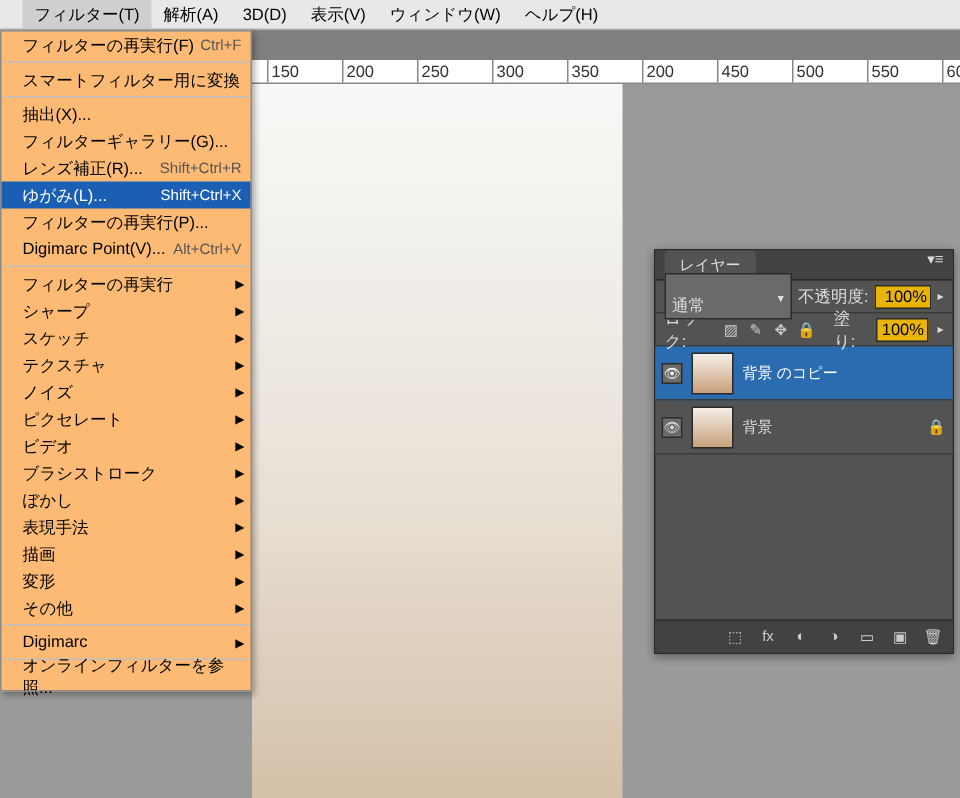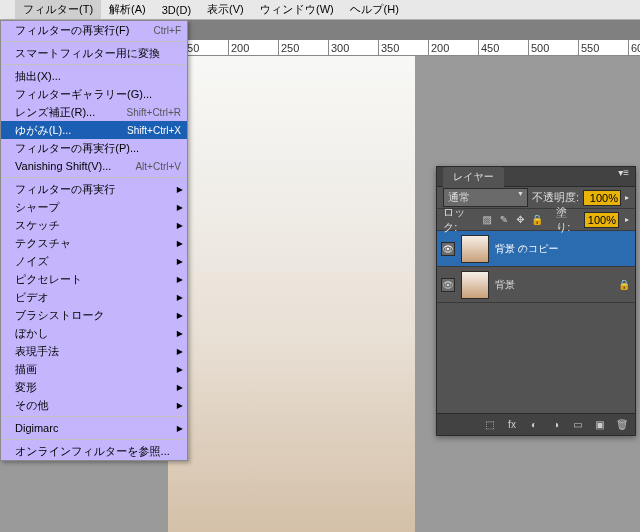--- a/index.html
+++ b/index.html
@@ -2,36 +2,36 @@
 <html><head>
 <meta charset="utf-8">
 <style>
 *{margin:0;padding:0;box-sizing:border-box;font-family:"Meiryo","MS Gothic",sans-serif;font-size:11px}
 body{width:640px;height:532px;background:#9a9a9a;position:relative;overflow:hidden}
 .menubar{height:20px;background:#e8e8e8;display:flex;align-items:center;padding:0 15px;border-bottom:1px solid #b0b0b0}
 .menubar .mb{padding:2px 8px;cursor:default}
 .menubar .mb.active{background:#cfcfcf}
 .ruler{position:absolute;top:40px;left:0;right:0;height:16px;background:#fff;border-bottom:1px solid #888;font-size:9px;color:#333;white-space:nowrap;overflow:hidden;padding-left:178px}
 .ruler span{display:inline-block;width:50px;text-align:left;border-left:1px solid #888;padding-left:2px;height:16px;line-height:16px}
-.dropdown{position:absolute;top:20px;left:0;width:188px;background:#c4b5fd;border:1px solid #8a8a8a;box-shadow:2px 2px 4px rgba(0,0,0,.3);z-index:20}
+.dropdown{position:absolute;top:20px;left:0;width:168px;background:#fdba74;border:1px solid #8a8a8a;box-shadow:2px 2px 4px rgba(0,0,0,.3);z-index:20}
 .dropdown .row{display:flex;align-items:center;height:18px;padding:0 6px 0 14px;cursor:default;position:relative}
 .dropdown .row.sel{background:#1a5fb4;color:#fff}
 .dropdown .row .lbl{flex:1}
 .dropdown .row .sc{color:#555;font-size:10px}
 .dropdown .row.sel .sc{color:#fff}
 .dropdown .row .arr{position:absolute;right:4px;font-size:8px}
 .dropdown hr{border:none;border-top:1px solid #c0c0c0;margin:2px 1px}
 .canvas{position:absolute;top:56px;left:168px;width:247px;height:476px;background:#fff}
 .photo{width:100%;height:100%;background:linear-gradient(180deg,#f8f8f6 0%,#f0ede8 30%,#e8dfd4 60%,#d4c0a8 100%)}
 .panel{position:absolute;top:166px;right:4px;width:200px;background:#535353;border:1px solid #2a2a2a;box-shadow:0 2px 6px rgba(0,0,0,.4);color:#ddd;z-index:10}
 .panel .tabbar{height:20px;background:#424242;display:flex;align-items:flex-start;padding:0 6px;border-bottom:1px solid #2a2a2a}
 .panel .tabbar .tab{background:#535353;padding:3px 10px;border-top-left-radius:3px;border-top-right-radius:3px;font-size:10px}
 .panel .tabbar .x{margin-left:auto;font-size:10px;cursor:default}
 .panel .optrow{height:22px;display:flex;align-items:center;padding:0 6px;gap:4px;border-bottom:1px solid #3a3a3a;font-size:10px}
-.panel .sel{background:#6a6a6a;border:1px solid #2a2a2a;padding:1px 14px 1px 4px;position:relative;color:#ddd}
+.panel .sel{background:#6a6a6a;border:1px solid #2a2a2a;padding:13px 14px 1px 4px;position:relative;color:#ddd}
 .panel .sel::after{content:"▼";position:absolute;right:3px;font-size:7px}
 .panel .numbox{background:#eab308;color:#000;border:1px solid #2a2a2a;width:38px;padding:1px 2px;text-align:right}
 .panel .lockrow{height:22px;display:flex;align-items:center;padding:0 6px;gap:6px;border-bottom:1px solid #3a3a3a;font-size:10px}
 .panel .ic{width:12px;height:12px;display:inline-flex;align-items:center;justify-content:center;font-size:10px;color:#ccc}
 .panel .layers{background:#535353}
 .panel .lrow{height:36px;display:flex;align-items:center;padding:0 4px;gap:6px;border-bottom:1px solid #3a3a3a}
 .panel .lrow.sel2{background:#2b6cb0;color:#fff}
 .panel .eye{width:14px;height:14px;background:#6a6a6a;border:1px solid #2a2a2a;display:flex;align-items:center;justify-content:center;font-size:9px}
 .panel .thumb{width:28px;height:28px;background:linear-gradient(180deg,#f5efe8,#c9a07a);border:1px solid #2a2a2a}
 .panel .lname{flex:1;font-size:10px}
@@ -75,21 +75,21 @@
       <span class="sc">Shift+Ctrl+R</span>
     </div>
     <div class="row sel">
       <span class="lbl">ゆがみ(L)...</span>
       <span class="sc">Shift+Ctrl+X</span>
     </div>
     <div class="row">
       <span class="lbl">フィルターの再実行(P)...</span>
     </div>
     <div class="row">
-      <span class="lbl">Vanishing Shift(V)...</span>
+      <span class="lbl">Digimarc Point(V)...</span>
       <span class="sc">Alt+Ctrl+V</span>
     </div>
     <hr>
     <div class="row">
       <span class="lbl">フィルターの再実行</span>
       <span class="arr">▶</span>
     </div>
     <div class="row">
       <span class="lbl">シャープ</span>
       <span class="arr">▶</span>

